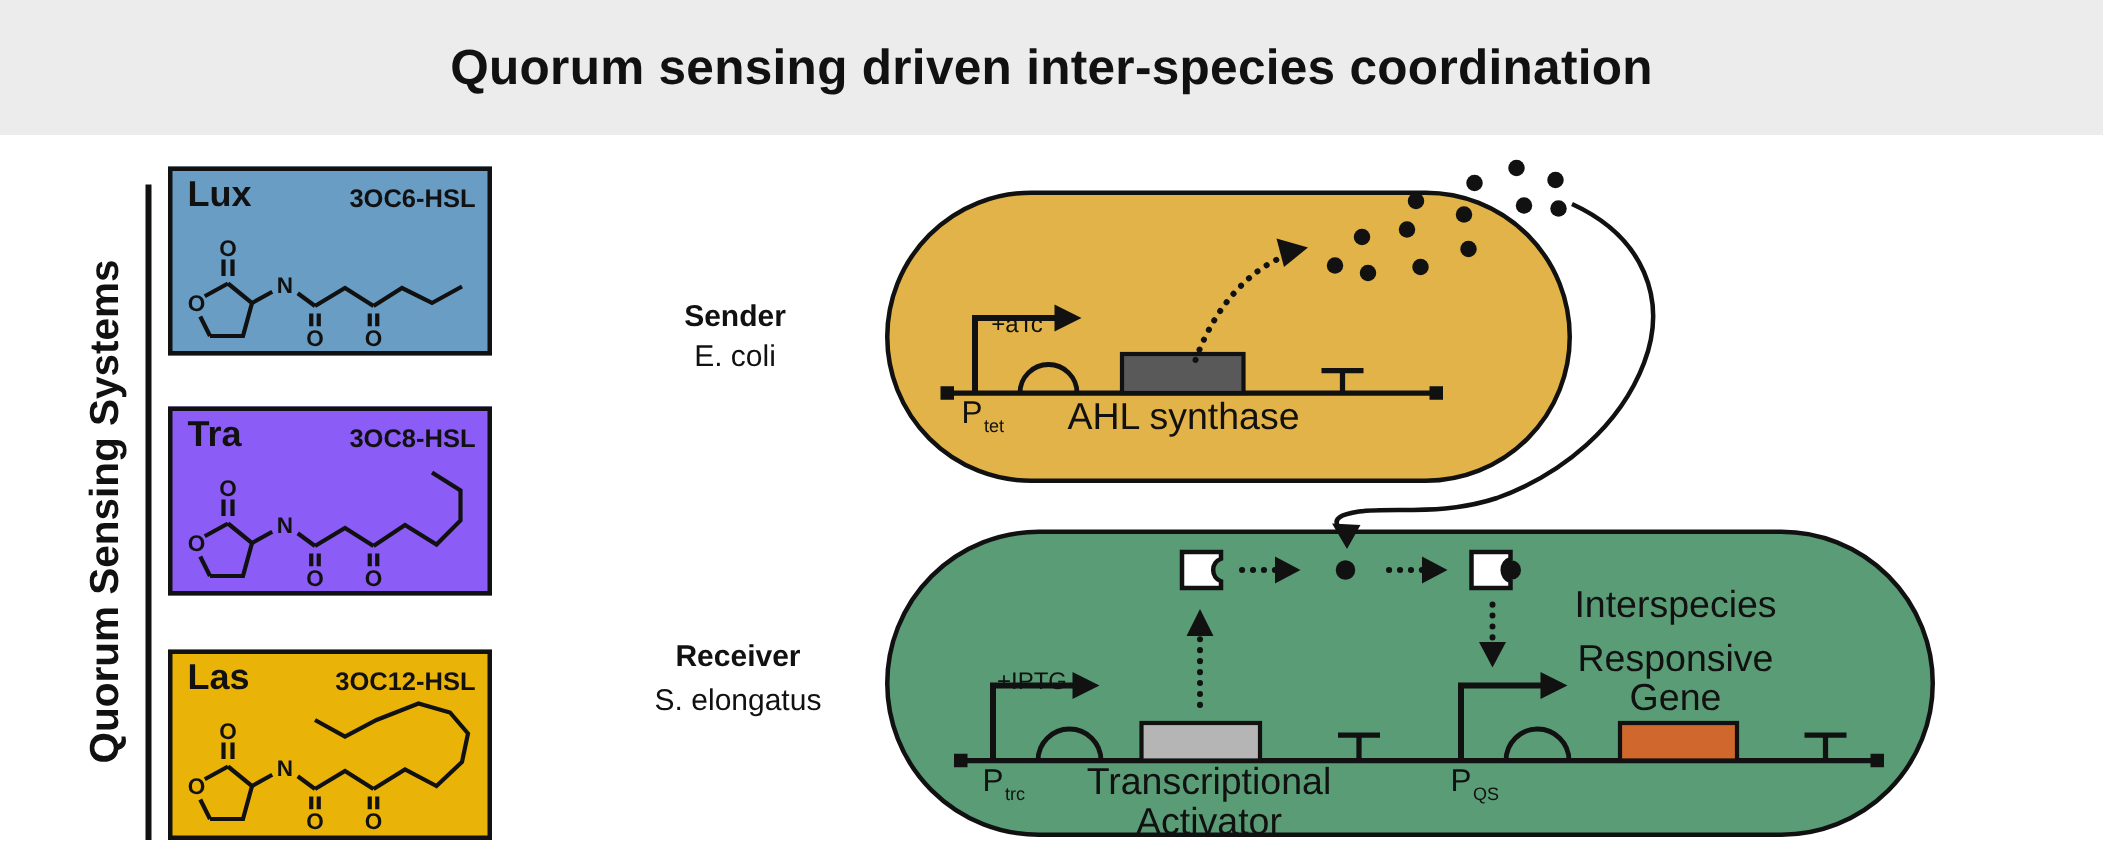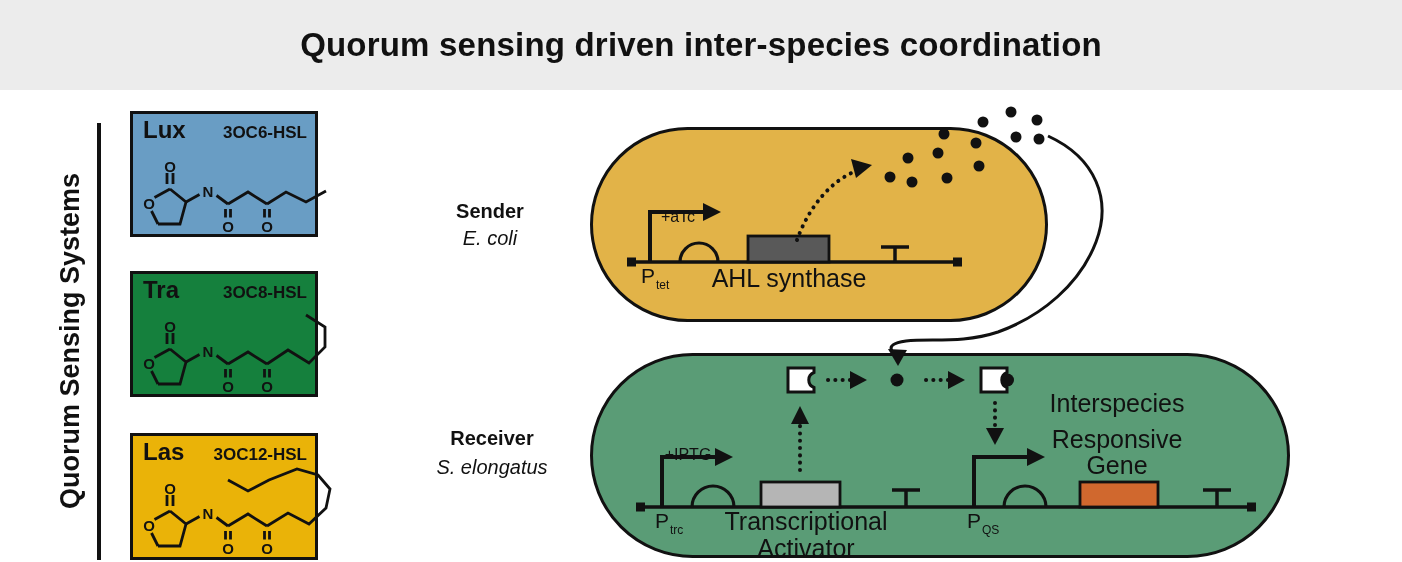--- a/index.html
+++ b/index.html
@@ -4,32 +4,32 @@
 <style>
   html,body{margin:0;padding:0;background:#fff;}
   #stage{position:relative;width:1402px;height:562px;background:#ffffff;overflow:hidden;
          font-family:"Liberation Sans",sans-serif;color:#111;}
   .banner{position:absolute;left:0;top:0;width:1402px;height:90px;
           display:flex;align-items:center;justify-content:center;}
   .title{font-weight:bold;font-size:33px;letter-spacing:.2px;}
   .axis-line{position:absolute;left:97px;top:123px;width:4px;height:437px;background:#111;}
   .axis-label{position:absolute;left:70px;top:341px;transform:translate(-50%,-50%) rotate(-90deg);
               font-weight:bold;font-size:27px;white-space:nowrap;}
-  .sys-box{position:absolute;left:130px;width:188px;height:126px;border:3.5px solid #111;box-sizing:border-box;}
+  .sys-box{position:absolute;left:112px;width:216px;height:126px;border:3.5px solid #111;box-sizing:border-box;}
   .sys-name{position:absolute;left:10px;top:2px;font-weight:bold;font-size:24px;}
   .sys-ligand{position:absolute;right:8px;top:9px;font-weight:bold;font-size:17px;}
   .mol{position:absolute;left:0;top:0;width:201px;height:119px;}
   .cell{position:absolute;border:3.5px solid #111;box-sizing:border-box;}
   .sender-cell{left:590px;top:127px;width:458px;height:195px;border-radius:98px;}
   .receiver-cell{left:590px;top:353px;width:700px;height:205px;border-radius:103px;}
   .overlay{position:absolute;left:0;top:0;}
   .lbl{position:absolute;white-space:nowrap;font-size:25px;line-height:1.1;}
   .ctr{transform:translate(-50%,-50%);}
   .b{font-weight:bold;}
-  .i{font-style:italic;}
+  .i{}
   .small{font-size:16px;margin-top:25px;}
   .role{font-size:20px;text-align:center;}
   .plabel{font-size:21px;}
   .plabel .sub{font-size:12px;position:relative;top:6px;left:1px;}
   .atom{font:bold 15px "Liberation Sans",sans-serif;fill:#111;}
   .stroke{stroke:#111;fill:none;}
   .dotted{stroke:#111;fill:none;stroke-dasharray:0.1 7.2;stroke-linecap:round;stroke-width:4;}
 </style>
 </head>
 <body>
@@ -63,21 +63,21 @@
         <polyline points="134,90 153,78 173,88 193,77"></polyline>
       </g>
       <text class="atom" x="37" y="52" text-anchor="middle" dominant-baseline="central">O</text>
       <text class="atom" x="16" y="89" text-anchor="middle" dominant-baseline="central">O</text>
       <text class="atom" x="75" y="77" text-anchor="middle" dominant-baseline="central">N</text>
       <text class="atom" x="95" y="112" text-anchor="middle" dominant-baseline="central">O</text>
       <text class="atom" x="134" y="112" text-anchor="middle" dominant-baseline="central">O</text>
     </svg>
   </div>
 
-  <div class="sys-box" style="top: 271px; background-color: #15803d;">
+  <div class="sys-box" style="top: 271px; background-color: #8b5cf6;">
     <div class="sys-name">Tra</div>
     <div class="sys-ligand">3OC8-HSL</div>
     <svg class="mol" viewBox="0 0 201 119">
       <g class="stroke" stroke-width="2.8">
         <polyline points="37,75 53,88 47,110 25,110"></polyline>
         <line x1="21.5" y1="83.5" x2="37" y2="75"></line>
         <line x1="25" y1="110" x2="18.5" y2="97"></line>
         <line x1="34" y1="70" x2="34" y2="59"></line>
         <line x1="40" y1="70" x2="40" y2="59"></line>
         <line x1="53" y1="88" x2="66.5" y2="80.5"></line>

